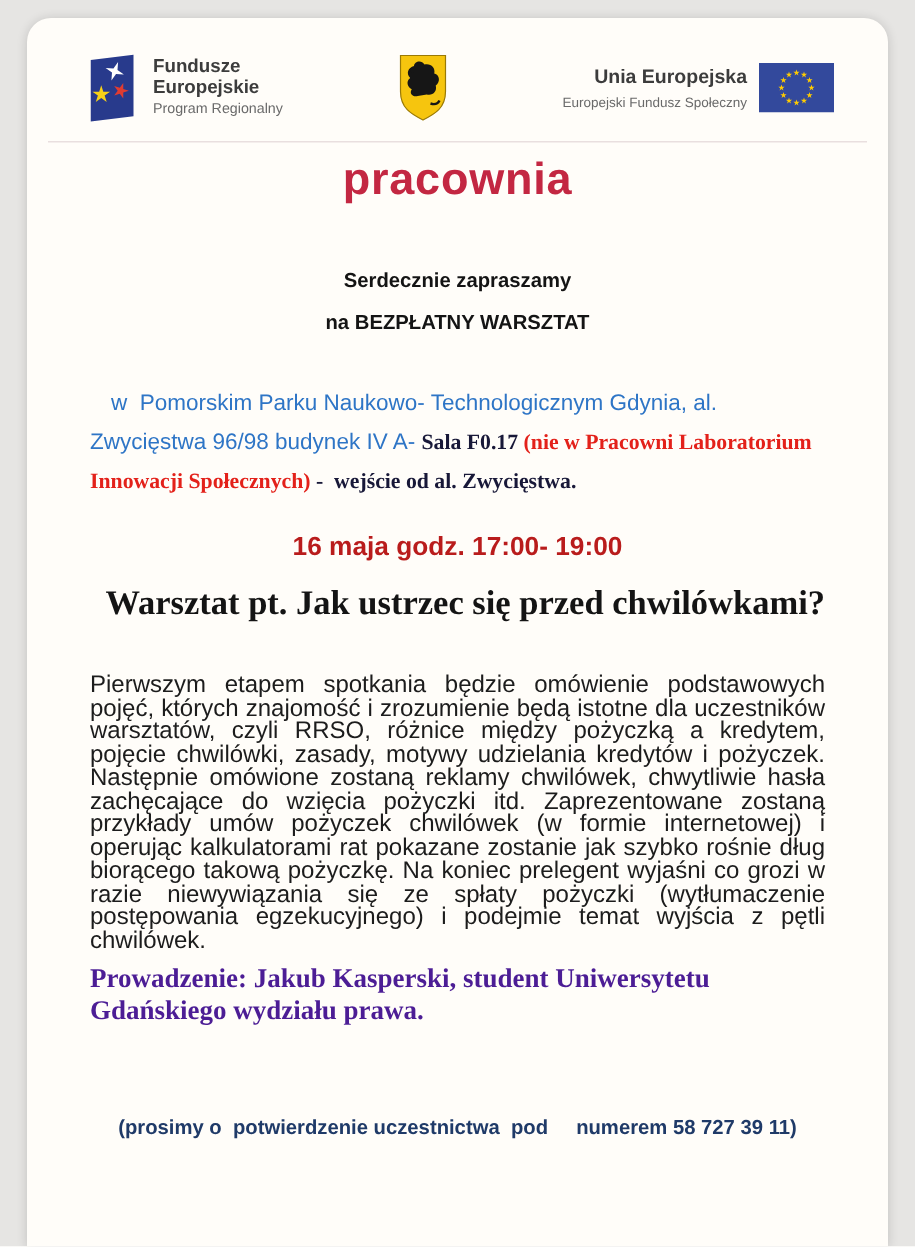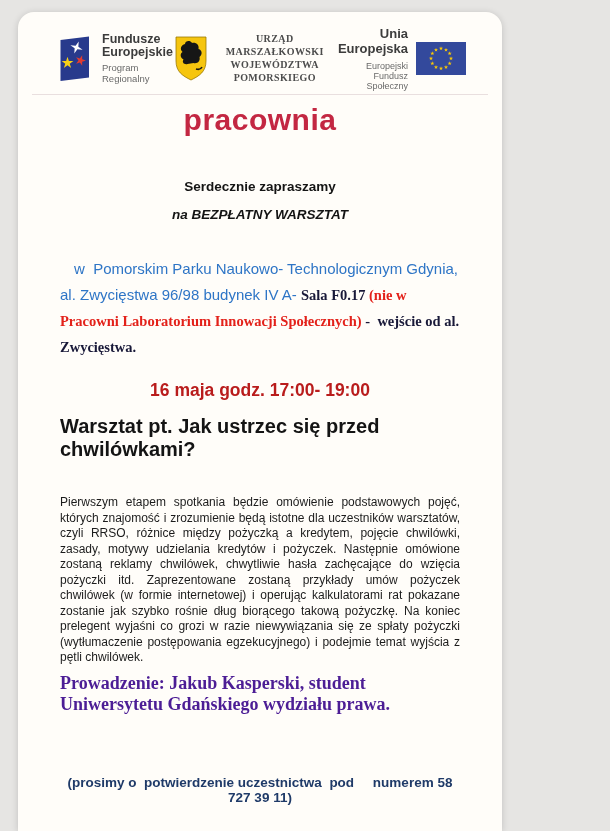--- a/index.html
+++ b/index.html
@@ -2,21 +2,21 @@
 <html lang="pl"><head>
 <meta charset="utf-8">
 <style>
   * { margin:0; padding:0; box-sizing:border-box; }
   html,body { width:610px; height:831px; }
   body { font-family:"Liberation Sans", sans-serif; }
 
   .screen { position:relative; width:610px; height:831px; background:#e6e5e3; overflow:hidden; }
 
   .sheet {
-    position:absolute; left:18px; top:12px; width:484px; height:819px;
+    position:absolute; left:18px; top:12px; width:574px; height:819px;
     background:#fffdf9; border-radius:16px 16px 0 0;
     box-shadow:0 1px 7px rgba(0,0,0,.16);
     overflow:hidden;
   }
 
   
   .logos-row { display:flex; align-items:center; justify-content:space-between; padding:16px 36px 0 36px; height:76px; }
   .logo { display:flex; align-items:center; gap:8px; }
   .fe-text .t { font-size:12.5px; font-weight:bold; color:#3c3c3c; line-height:13.5px; }
   .fe-text .s { font-size:9.5px; color:#6a6a6a; margin-top:2px; }
@@ -26,33 +26,33 @@
   .ue-text .s { font-size:9px; color:#6a6a6a; margin-top:5px; }
 
   .header-rule { height:1px; background:#e9dfdf; margin:6px 14px 0 14px; }
 
   
   .content { padding:0 42px; }
 
   .brand { text-align:center; font-size:30px; font-weight:bold; letter-spacing:.5px; color:#c32742; margin-top:8px; line-height:34px; }
 
   .invite1 { text-align:center; font-size:13.5px; font-weight:bold; color:#141414; margin-top:42px; }
-  .invite2 { text-align:center; font-size:13.5px; font-weight:bold; color:#141414; margin-top:13px;font-style:italic; }
+  .invite2 { text-align:center; font-size:13.5px; font-weight:bold; color:#141414; margin-top:13px; }
 
   .location { margin-top:34px; font-size:15px; line-height:26px; text-indent:14px; white-space:pre-wrap; }
   .loc-blue { color:#2e75c6; }
   .loc-room { font-family:"Liberation Serif", serif; font-weight:bold; color:#181838; font-size:14.5px; }
   .loc-red  { font-family:"Liberation Serif", serif; font-weight:bold; color:#e3211a; font-size:14.5px; }
   .loc-entrance { font-family:"Liberation Serif", serif; font-weight:bold; color:#181838; font-size:14.5px; }
 
   .event-date { text-align:center; margin-top:20px; font-size:17.5px; font-weight:bold; color:#b91c1c; }
 
-  .workshop-title { text-align:left; margin-top:14px; font-size:20px; font-weight:bold; color:#141414; }
-
-  .desc { margin-top:34px; font-size:12px; line-height:15.5px; color:#1c1c1c; text-align:justify; }
+  .workshop-title { text-align:right; margin-top:14px; font-size:23px; font-weight:bold; color:#141414;font-family:Liberation Serif, serif; }
+
+  .desc { margin-top:34px; font-size:16px; line-height:15.5px; color:#1c1c1c; text-align:justify; }
 
   .presenter { margin-top:7px; font-family:"Liberation Serif", serif; font-size:18px; font-weight:bold; color:#4c1d95; }
 
   .rsvp { margin-top:60px; text-align:center; font-size:13.5px; font-weight:bold; color:#1f3a68; white-space:pre-wrap; }
 
   
   .footer-row { display:flex; align-items:center; justify-content:space-between; padding:0 46px; margin-top:104px; height:46px; }
   .flogo { display:flex; align-items:center; gap:5px; }
 
   .gdynia-box { display:flex; flex-direction:column; align-items:center; }
@@ -107,24 +107,20 @@
 
       <div class="logo">
         <span>
           <svg width="36" height="46" viewBox="0 0 36 46">
             <path d="M3,2 H33 V26 C33,37 26,41 18,45 C10,41 3,37 3,26 Z" fill="#f6c50e" stroke="#9a7a06" stroke-width="0.8"></path>
             <path d="M19,8 c-2,-3.5 -7,-2 -7,1 c-4,1 -5.5,5 -2.5,8 c-3,2 -2,6 1,7.5 c-2,3 1,5.5 4,4.5 l6,-1 c4,1 7,-2 6,-6 c3,-2 3,-7 -1,-8 c1,-4 -2.5,-7 -6.5,-6 Z" fill="#161616"></path>
             <path d="M12,10.5 l-3.5,2 l3.5,1.2 Z" fill="#161616"></path>
             <path d="M23,34 c3,1 5,0 6,-2" stroke="#161616" stroke-width="1.6" fill="none"></path>
           </svg>
         </span>
-        <div class="um-text">
-          <div>URZĄD MARSZAŁKOWSKI</div>
-          <div>WOJEWÓDZTWA POMORSKIEGO</div>
-        </div>
       </div>
 
       <div class="logo">
         <div class="ue-text">
           <div class="t">Unia Europejska</div>
           <div class="s">Europejski Fundusz Społeczny</div>
         </div>
         <span>
           <svg width="50" height="33" viewBox="0 0 50 33">
             <rect width="50" height="33" fill="#33499c"></rect>

